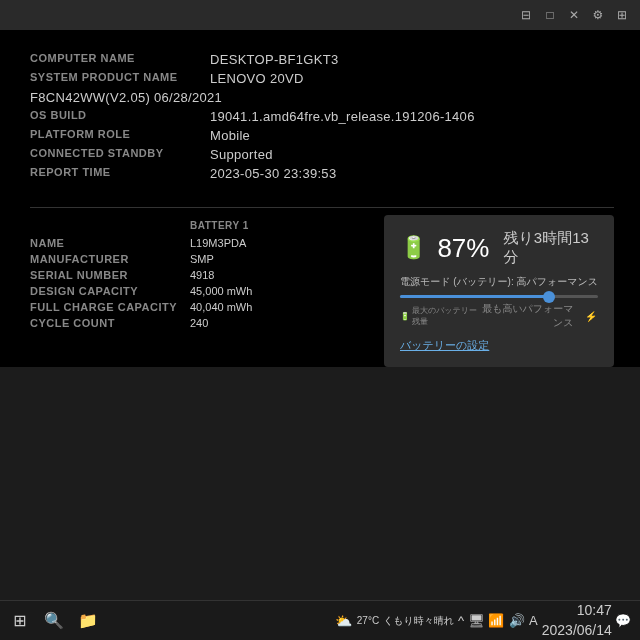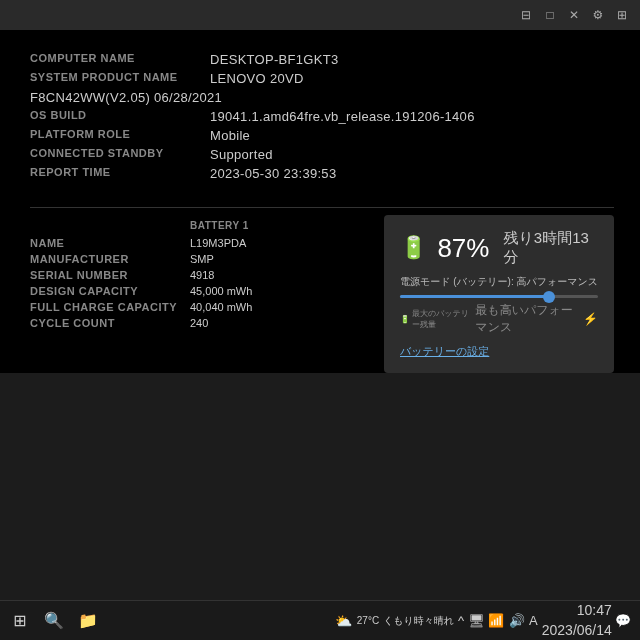--- a/index.html
+++ b/index.html
@@ -222,25 +222,26 @@
 
     .slider-label-left {
       font-size: 8px;
       color: #888;
       display: flex;
       align-items: center;
       gap: 2px;
     }
 
     .slider-label-right {
-      font-size: 12px;
-      color: #888;
-      display: flex;
-      align-items: center;
-      gap: 2px;
+      font-size: 10px;
+      color: #888;
+      display: flex;
+      align-items: center;
+      gap: 12px;
+      text-align: right;
     }
 
     .battery-settings-link {
       font-size: 11px;
       color: #6ab0e8;
       margin-top: 8px;
       cursor: pointer;
       text-decoration: underline;
       font-family: Liberation Mono, monospace;
     }

